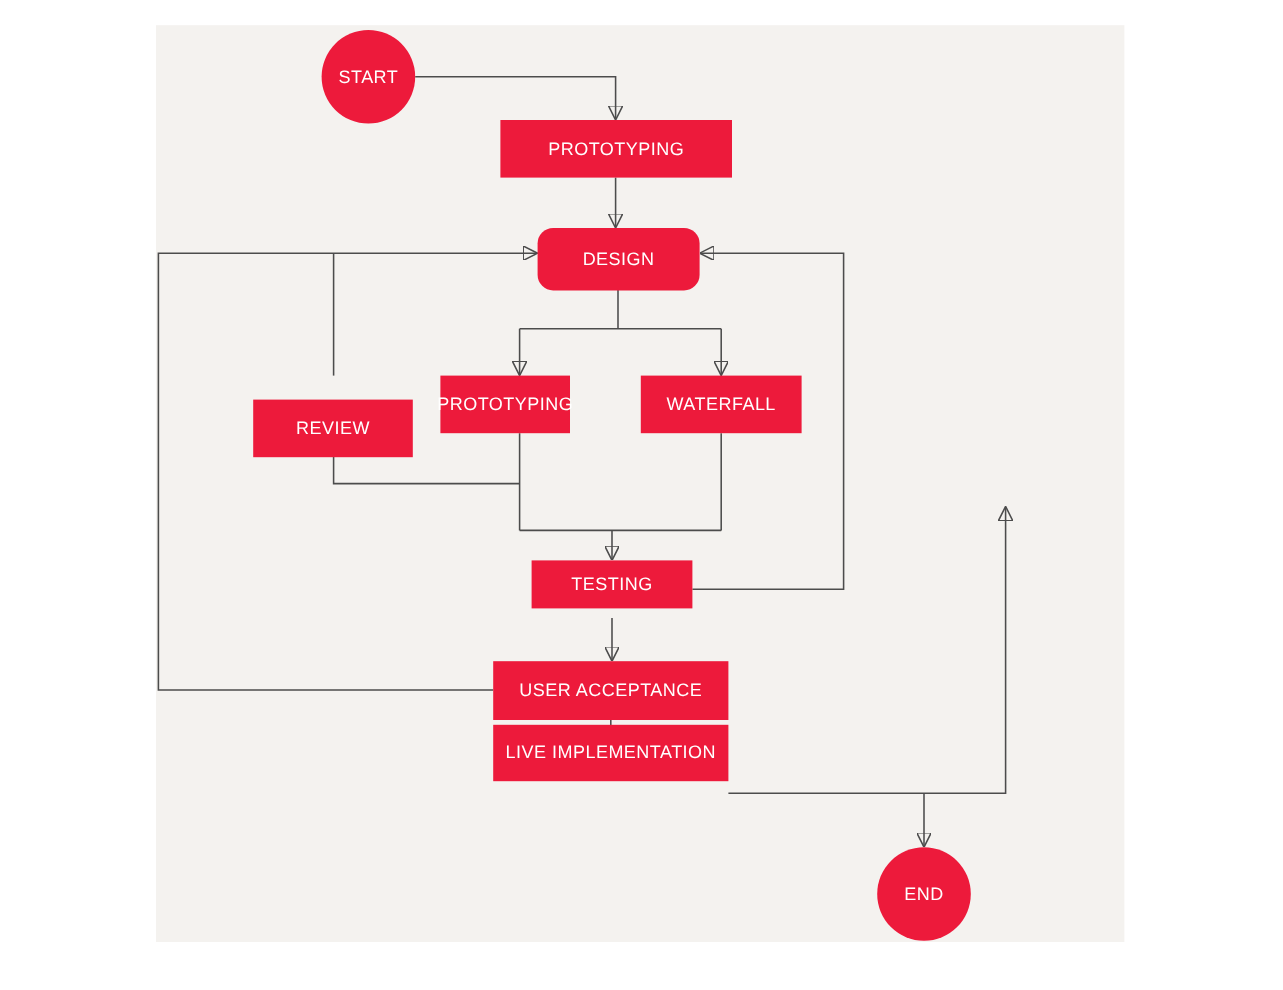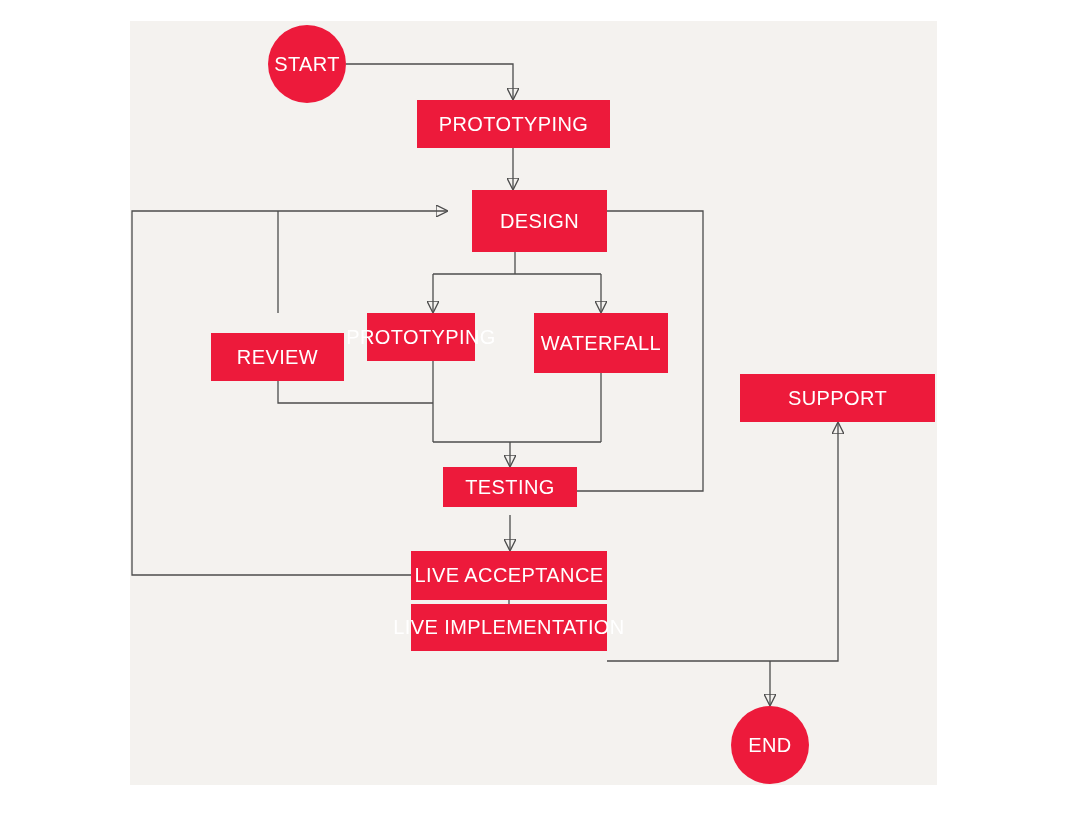--- a/index.html
+++ b/index.html
@@ -37,35 +37,35 @@
     stroke: #4c4c4c;
     stroke-width: 1.3;
   }
   .node {
     position: absolute;
     background: #ed1a3b;
     color: #ffffff;
     display: flex;
     align-items: center;
     justify-content: center;
-    font-size: 20px;
+    font-size: 15px;
     letter-spacing: 0.4px;
     text-align: center;
     white-space: nowrap;
     cursor: default;
     user-select: none;
   }
   .node.circle { border-radius: 50%; }
 
   #n-start              { left: 268px; top: 25px;  width: 78px;  height: 78px; }
   #n-requirements       { left: 417px; top: 100px; width: 193px; height: 48px; }
-  #n-design             { left: 472px; top: 190px; width: 135px; height: 62px; }
+  #n-design             { left: 448px; top: 190px; width: 135px; height: 52px; border-radius: 13px; }
   #n-review             { left: 211px; top: 313px; width: 133px; height: 48px; margin-top: 20px; }
   #n-prototyping        { left: 367px; top: 313px; width: 108px; height: 48px; }
-  #n-waterfall          { left: 534px; top: 313px; width: 134px; height: 60px; }
+  #n-waterfall          { left: 534px; top: 313px; width: 134px; height: 48px; }
   #n-testing            { left: 443px; top: 467px; width: 134px; height: 40px; }
   #n-user-acceptance    { left: 411px; top: 551px; width: 196px; height: 49px; }
   #n-live-implementation{ left: 411px; top: 604px; width: 196px; height: 47px; }
   #n-support            { left: 740px; top: 374px; width: 195px; height: 48px; }
   #n-end                { left: 731px; top: 706px; width: 78px;  height: 78px; align-items: center; }
 </style>
 </head>
 <body>
 
 <div class="page">
@@ -128,28 +128,25 @@
 
   <div class="node" id="n-waterfall">
     <span>WATERFALL</span>
   </div>
 
   <div class="node" id="n-testing">
     <span>TESTING</span>
   </div>
 
   <div class="node" id="n-user-acceptance">
-    <span>LIVE ACCEPTANCE</span>
+    <span>USER ACCEPTANCE</span>
   </div>
 
   <div class="node" id="n-live-implementation">
     <span>LIVE IMPLEMENTATION</span>
   </div>
 
-  <div class="node" id="n-support">
-    <span>SUPPORT</span>
-  </div>
 
   <div class="node circle" id="n-end">
     <span>END</span>
   </div>
 
 </div>
 
 </body></html>

